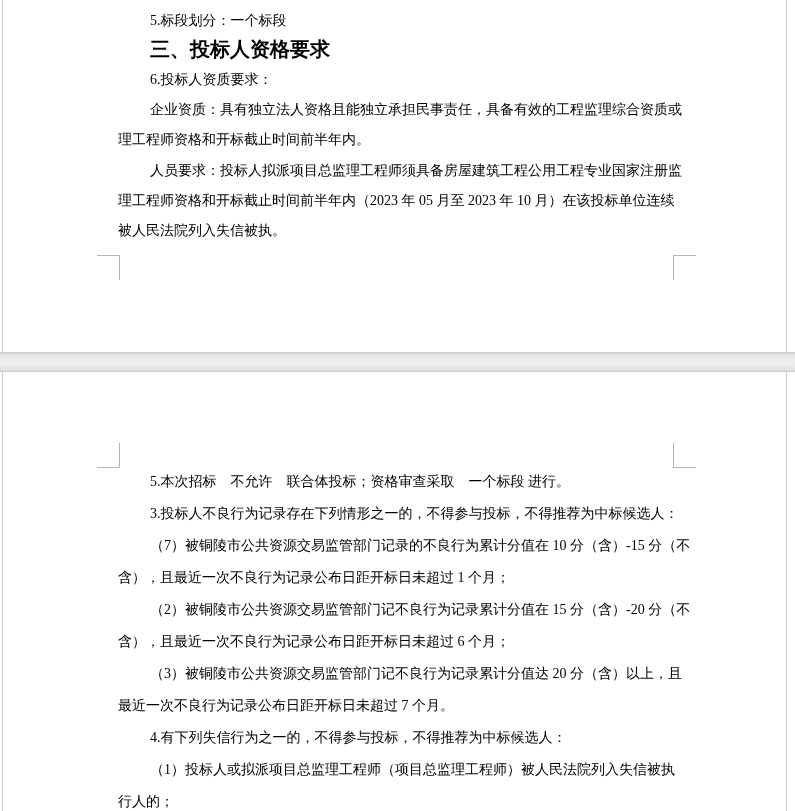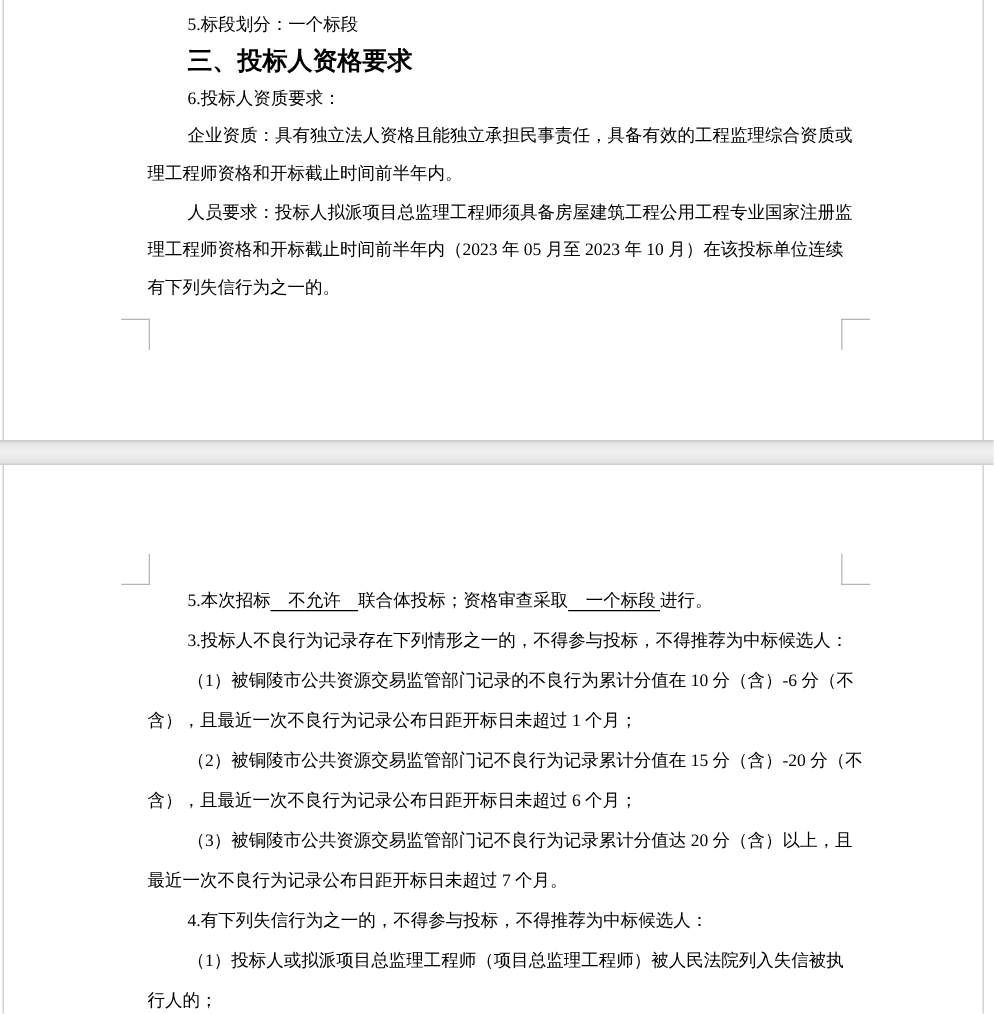--- a/index.html
+++ b/index.html
@@ -20,21 +20,20 @@
     position:absolute;left:0;top:352px;width:795px;height:20px;
     background:linear-gradient(to bottom,
       #c7c7c7 0px,#e7e7e7 3px,#efefef 9px,#ededed 13px,#e2e2e2 18px,#c9c9c9 20px);
   }
   .line{
     position:absolute;white-space:pre;color:#000;
     font-size:14px;line-height:18px;
   }
   .bold{font-weight:bold;font-size:20px;}
   .u{
-    text-decoration:underline;
     text-underline-offset:3px;
     text-decoration-thickness:1px;
   }
   .mark{position:absolute;width:23px;height:25px;box-sizing:border-box;}
   .m-tr{border-top:1px solid var(--mark,#b5b5b5);border-right:1px solid var(--mark,#b5b5b5);}
   .m-tl{border-top:1px solid var(--mark,#b5b5b5);border-left:1px solid var(--mark,#b5b5b5);}
   .m-br{border-bottom:1px solid var(--mark,#b5b5b5);border-right:1px solid var(--mark,#b5b5b5);}
   .m-bl{border-bottom:1px solid var(--mark,#b5b5b5);border-left:1px solid var(--mark,#b5b5b5);}
 </style>
 </head>
@@ -42,35 +41,35 @@
 
 <div id="page1" class="page"></div>
 
 <div class="line" style="left:150px;top:12px">5.标段划分：一个标段</div>
 <div class="line bold" style="left:150px;top:40px">三、投标人资格要求</div>
 <div class="line" style="left:150px;top:71px">6.投标人资质要求：</div>
 <div class="line" style="left:150px;top:101px">企业资质：具有独立法人资格且能独立承担民事责任，具备有效的工程监理综合资质或</div>
 <div class="line" style="left:118px;top:131px">理工程师资格和开标截止时间前半年内。</div>
 <div class="line" style="left:150px;top:162px">人员要求：投标人拟派项目总监理工程师须具备房屋建筑工程公用工程专业国家注册监</div>
 <div class="line" style="left:118px;top:192px">理工程师资格和开标截止时间前半年内（2023 年 05 月至 2023 年 10 月）在该投标单位连续</div>
-<div class="line" style="left:118px;top:222px">有下列失信行为之一的。</div>
+<div class="line" style="left:118px;top:222px">被人民法院列入失信被执。</div>
 
 <div class="mark m-tr" style="left:97px;top:255px"></div>
 <div class="mark m-tl" style="left:673px;top:255px"></div>
 
 <div class="page-gap"></div>
 
 <div id="page2" class="page"></div>
 
 <div class="mark m-br" style="left:97px;top:443px"></div>
 <div class="mark m-bl" style="left:673px;top:443px"></div>
 
 <div class="line" style="left:150px;top:473px"><span>5.本次招标</span><span class="u">　不允许　</span><span>联合体投标；资格审查采取</span><span class="u">　一个标段 </span><span>进行。</span></div>
 <div class="line" style="left:150px;top:505px">3.投标人不良行为记录存在下列情形之一的，不得参与投标，不得推荐为中标候选人：</div>
-<div class="line" style="left:150px;top:537px">（1）被铜陵市公共资源交易监管部门记录的不良行为累计分值在 10 分（含）-6 分（不</div>
+<div class="line" style="left:150px;top:537px">（7）被铜陵市公共资源交易监管部门记录的不良行为累计分值在 10 分（含）-15 分（不</div>
 <div class="line" style="left:118px;top:569px">含），且最近一次不良行为记录公布日距开标日未超过 1 个月；</div>
 <div class="line" style="left:150px;top:601px">（2）被铜陵市公共资源交易监管部门记不良行为记录累计分值在 15 分（含）-20 分（不</div>
 <div class="line" style="left:118px;top:633px">含），且最近一次不良行为记录公布日距开标日未超过 6 个月；</div>
 <div class="line" style="left:150px;top:665px">（3）被铜陵市公共资源交易监管部门记不良行为记录累计分值达 20 分（含）以上，且</div>
 <div class="line" style="left:118px;top:697px">最近一次不良行为记录公布日距开标日未超过 7 个月。</div>
 <div class="line" style="left:150px;top:729px">4.有下列失信行为之一的，不得参与投标，不得推荐为中标候选人：</div>
 <div class="line" style="left:150px;top:761px">（1）投标人或拟派项目总监理工程师（项目总监理工程师）被人民法院列入失信被执</div>
 <div class="line" style="left:118px;top:793px">行人的；</div>
 
 </body></html>

